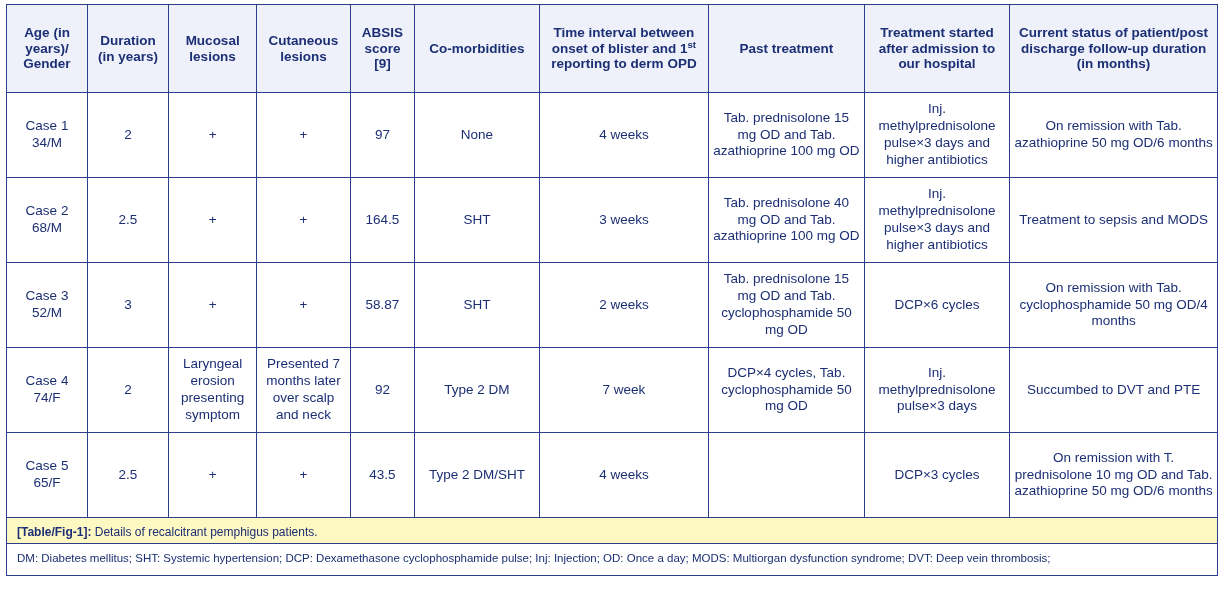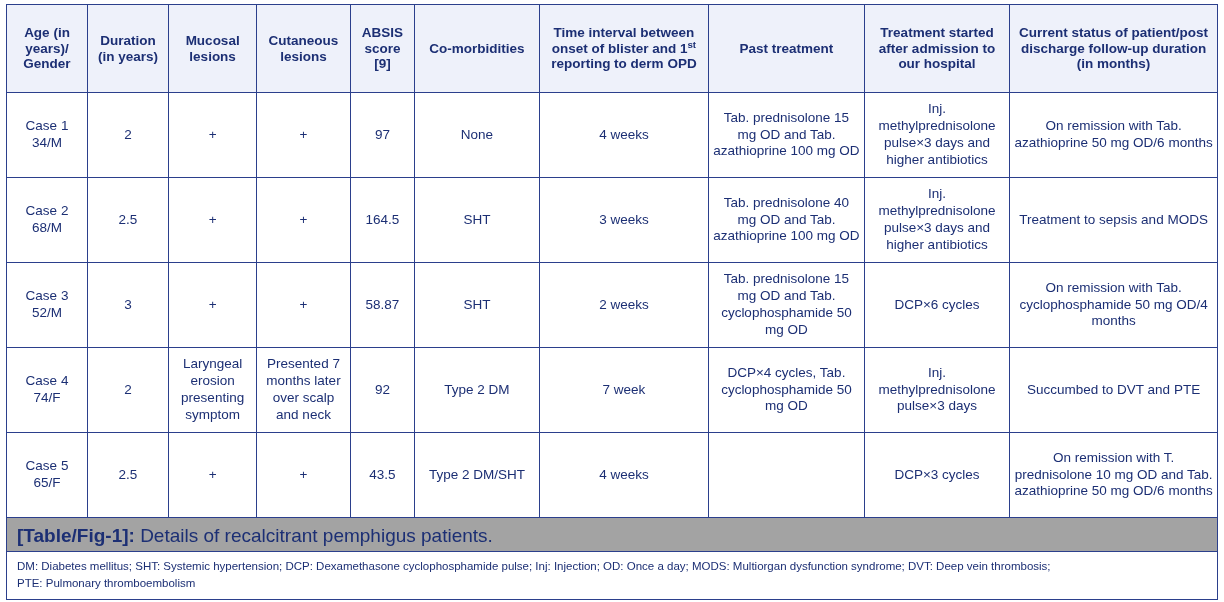--- a/index.html
+++ b/index.html
@@ -48,25 +48,25 @@
     line-height: 1.25;
     height: 85px;
   }
   td.case-cell {
     text-align: left;
     padding-left: 10px;
     white-space: pre-line;
   }
   .caption-bar {
     width: 1212px;
-    background: #a3a3a3;
+    background: #fef9c3;
     border: 1px solid #2b3f8c;
     border-top: none;
     padding: 7px 10px 4px 10px;
-    font-size: 19px;
+    font-size: 12px;
     color: #1c2f74;
   }
   .caption-bar .cap-label {
     font-weight: bold;
   }
   .caption-bar .cap-text {
     font-weight: normal;
   }
   .footnote {
     width: 1212px;
@@ -181,16 +181,15 @@
     </tbody>
   </table>
 
   <div class="caption-bar">
     <span class="cap-label">[Table/Fig-1]:</span>
     <span class="cap-text">Details of recalcitrant pemphigus patients.</span>
   </div>
 
   <div class="footnote">
     <div>DM: Diabetes mellitus; SHT: Systemic hypertension; DCP: Dexamethasone cyclophosphamide pulse; Inj: Injection; OD: Once a day; MODS: Multiorgan dysfunction syndrome; DVT: Deep vein thrombosis;</div>
-    <div>PTE: Pulmonary thromboembolism</div>
   </div>
 
 </div>
 
 </body></html>

